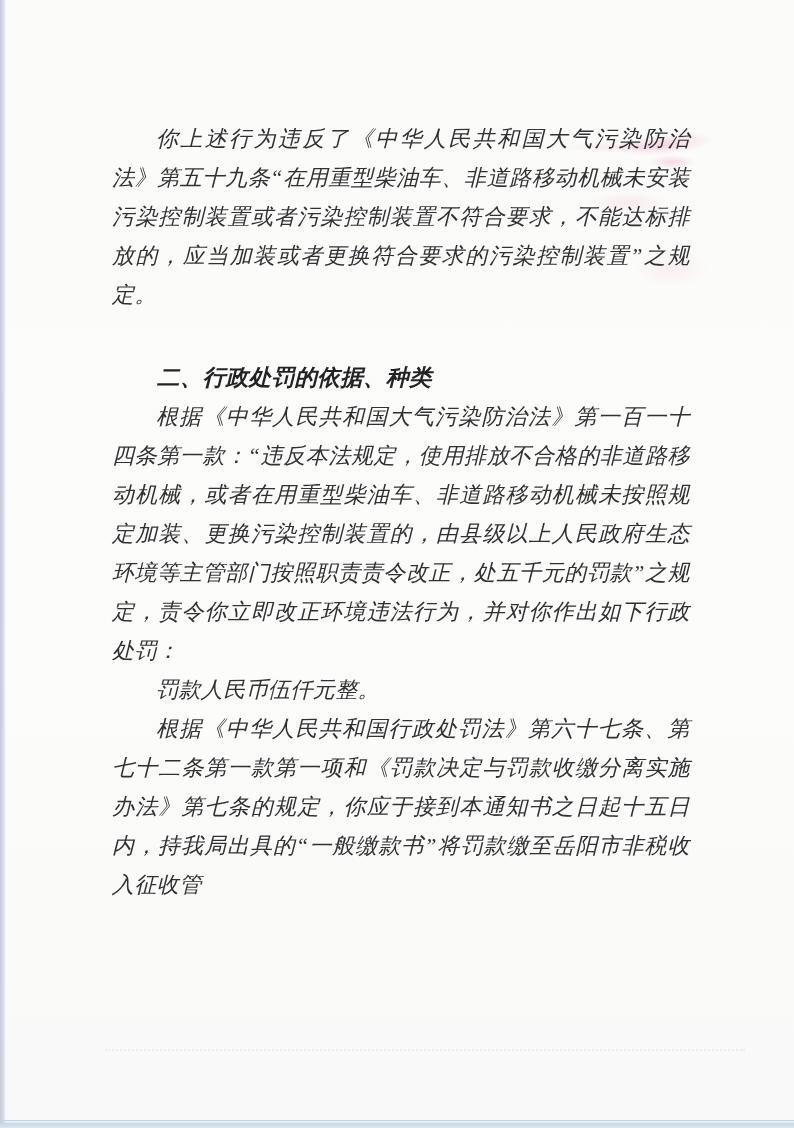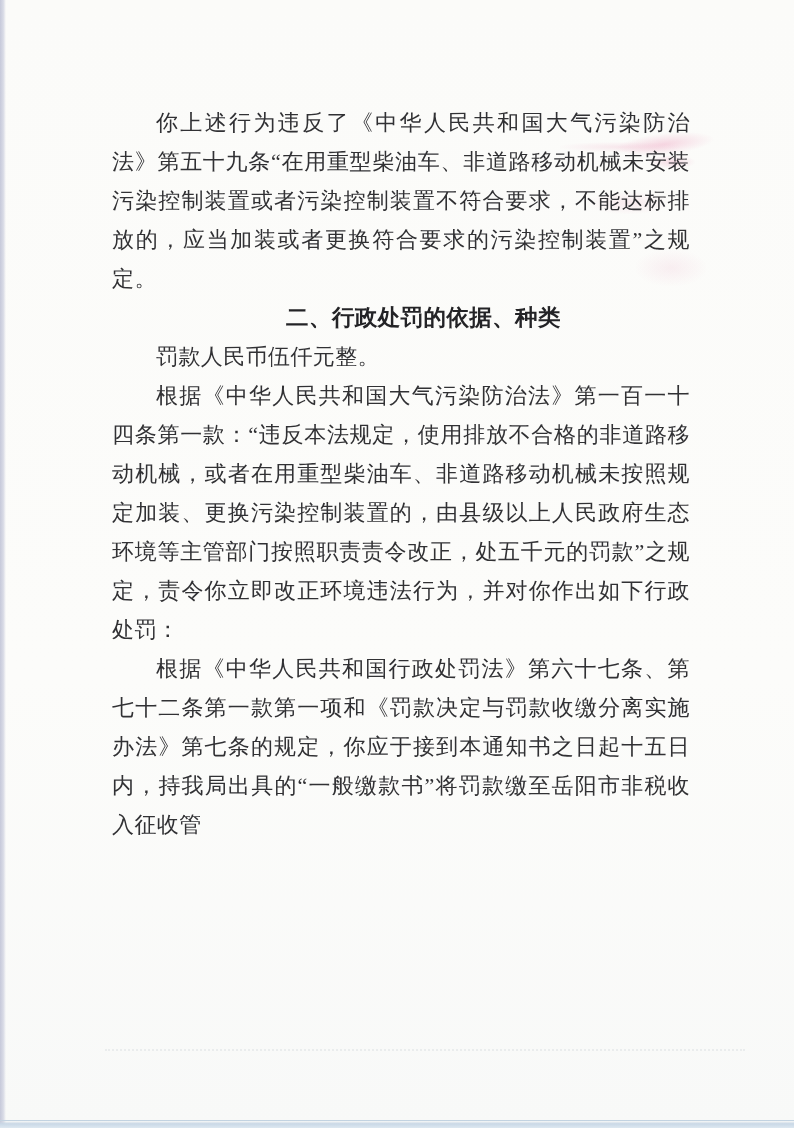--- a/index.html
+++ b/index.html
@@ -61,59 +61,61 @@
   
   .noise-row {
     position: absolute;
     left: 105px; top: 1049px; width: 640px; height: 0;
     border-top: 2px dotted rgba(150,160,170,0.14);
   }
   
   .doc-content {
     position: absolute;
     left: 112px;
-    top: 103px;
+    top: 119px;
     width: 578px;
     font-size: 22px;
     line-height: 39px;
     color: #313134;
     text-align: justify;
     text-justify: inter-character;
     letter-spacing: 0.4px;
+    font-style: italic;
   }
   .doc-content p, .doc-content h2 {
     margin: 0;
     padding: 0;
     text-indent: 2em;
   }
   .doc-content h2 {
     font-size: 22.5px;
     line-height: 39px;
     font-weight: 700;
     font-family: "Liberation Sans", "DejaVu Sans", sans-serif;
     color: #232326;
-    text-align: center;
+    text-align: left;
+    margin-top: 44px;
   }
 </style>
 </head>
 <body>
 
 <div class="scan-page">
 
   <div class="scan-edge-left"></div>
   <div class="scan-edge-bottom"></div>
 
   <div class="artifact artifact-1"></div>
   <div class="artifact artifact-2"></div>
   <div class="artifact artifact-3"></div>
   <div class="artifact artifact-4"></div>
   <div class="artifact artifact-5"></div>
   <div class="noise-row"></div>
 
   <div class="doc-content">
     <p>你上述行为违反了《中华人民共和国大气污染防治法》第五十九条“在用重型柴油车、非道路移动机械未安装污染控制装置或者污染控制装置不符合要求，不能达标排放的，应当加装或者更换符合要求的污染控制装置”之规定。</p>
     <h2>二、行政处罚的依据、种类</h2>
+    <p>根据《中华人民共和国大气污染防治法》第一百一十四条第一款：“违反本法规定，使用排放不合格的非道路移动机械，或者在用重型柴油车、非道路移动机械未按照规定加装、更换污染控制装置的，由县级以上人民政府生态环境等主管部门按照职责责令改正，处五千元的罚款”之规定，责令你立即改正环境违法行为，并对你作出如下行政处罚：</p>
     <p>罚款人民币伍仟元整。</p>
-    <p>根据《中华人民共和国大气污染防治法》第一百一十四条第一款：“违反本法规定，使用排放不合格的非道路移动机械，或者在用重型柴油车、非道路移动机械未按照规定加装、更换污染控制装置的，由县级以上人民政府生态环境等主管部门按照职责责令改正，处五千元的罚款”之规定，责令你立即改正环境违法行为，并对你作出如下行政处罚：</p>
     <p>根据《中华人民共和国行政处罚法》第六十七条、第七十二条第一款第一项和《罚款决定与罚款收缴分离实施办法》第七条的规定，你应于接到本通知书之日起十五日内，持我局出具的“一般缴款书”将罚款缴至岳阳市非税收入征收管</p>
   </div>
 
 </div>
 
 </body></html>

